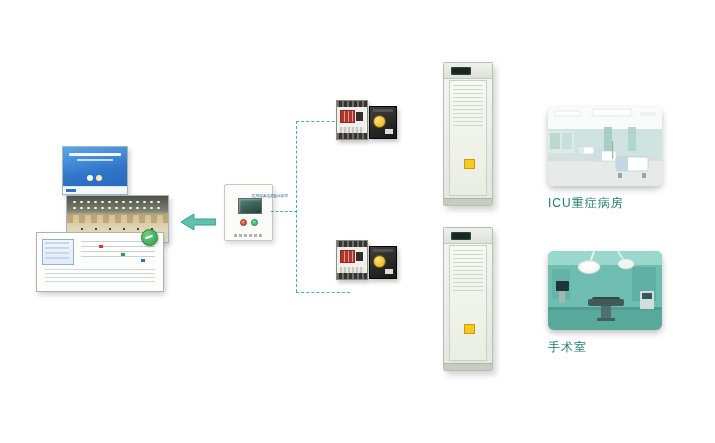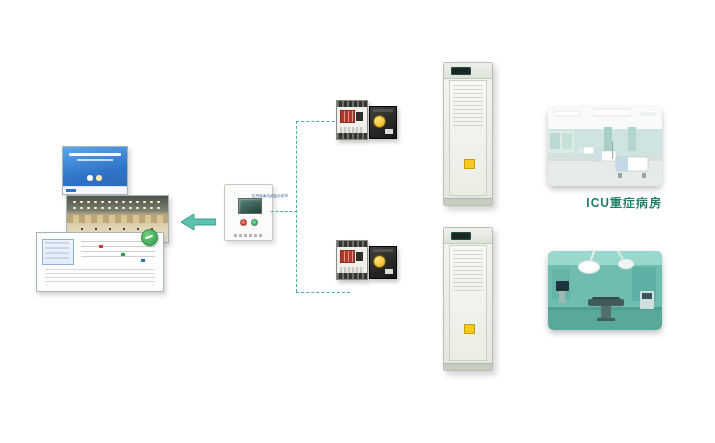--- a/index.html
+++ b/index.html
@@ -83,21 +83,21 @@
   .cab-head{top:0;left:0;right:0;height:15px;background:linear-gradient(180deg,#eef1ea,#dde2d7);border-bottom:1px solid #c2c8bc;}
   .cab-window{top:4px;left:7px;width:20px;height:8px;background:#1b2420;border-radius:1px;box-shadow:inset 0 0 2px #3fae9b;}
   .cab-door{top:17px;left:5px;right:5px;bottom:9px;border:1px solid #c9cfc3;background:linear-gradient(180deg,#f7f9f3,#e9ede3);}
   .cab-vents{top:22px;left:9px;right:9px;height:44px;background:repeating-linear-gradient(180deg,#cfd5ca 0 1px,rgba(0,0,0,0) 1px 4px);}
   .cab-sticker{bottom:36px;left:50%;width:9px;height:8px;margin-left:-4px;background:#f6c91e;border:1px solid #c79d12;}
   .cab-base{bottom:0;left:0;right:0;height:6px;background:#c6ccc0;border-top:1px solid #aeb4a8;}
 
   
   .photo{position:absolute;width:114px;height:79px;border-radius:6px;overflow:hidden;box-shadow:0 3px 6px rgba(0,0,0,.25);background:#dfeeea;}
   .photo-icu{left:548px;top:107px;} .photo-or{left:548px;top:251px;}
-  .branch-label{position:absolute;left:548px;width:114px;text-align:right;font-weight:bold;font-size:12px;
+  .branch-label{position:absolute;left:548px;width:114px;text-align:left;font-weight:normal;font-size:12px;
     letter-spacing:1px;color:#1d7d66;font-family:"Liberation Sans",sans-serif;}
   .l-icu{top:195px;} .l-or{top:339px;}
 </style>
 </head>
 <body>
 
 <div class="stage">
 
   <div class="screen sA">
     <i class="sA-bg"></i>
@@ -234,14 +234,15 @@
       <rect x="8" y="30" width="13" height="10" rx="1" fill="#20323c"></rect>
       <rect x="11" y="40" width="6" height="12" fill="#9fb8b2"></rect>
       <rect x="44" y="46" width="28" height="4" rx="2" fill="#2f4a48"></rect>
       <rect x="40" y="48" width="36" height="7" rx="2" fill="#3f5a58"></rect>
       <rect x="53" y="55" width="10" height="12" fill="#51706d"></rect>
       <rect x="49" y="67" width="18" height="3" fill="#415f5c"></rect>
       <rect x="92" y="40" width="14" height="18" rx="1" fill="#cfe0dc"></rect>
       <rect x="94" y="42" width="10" height="6" fill="#37565e"></rect>
     </svg>
   </div>
+  <div class="branch-label l-or">手术室</div>
 
 </div>
 
 </body></html>

